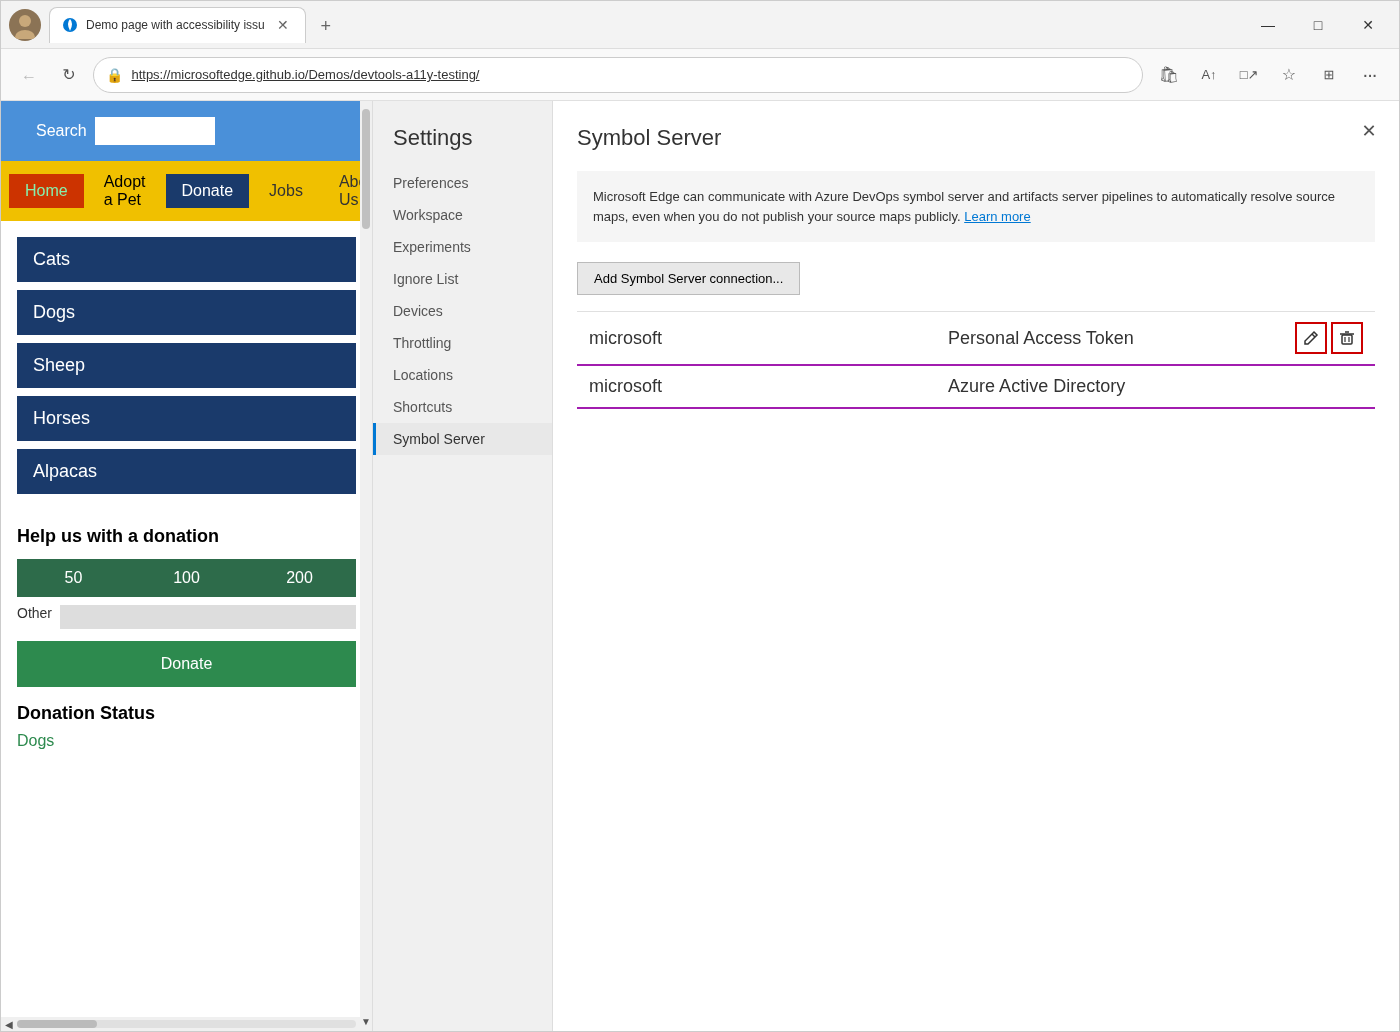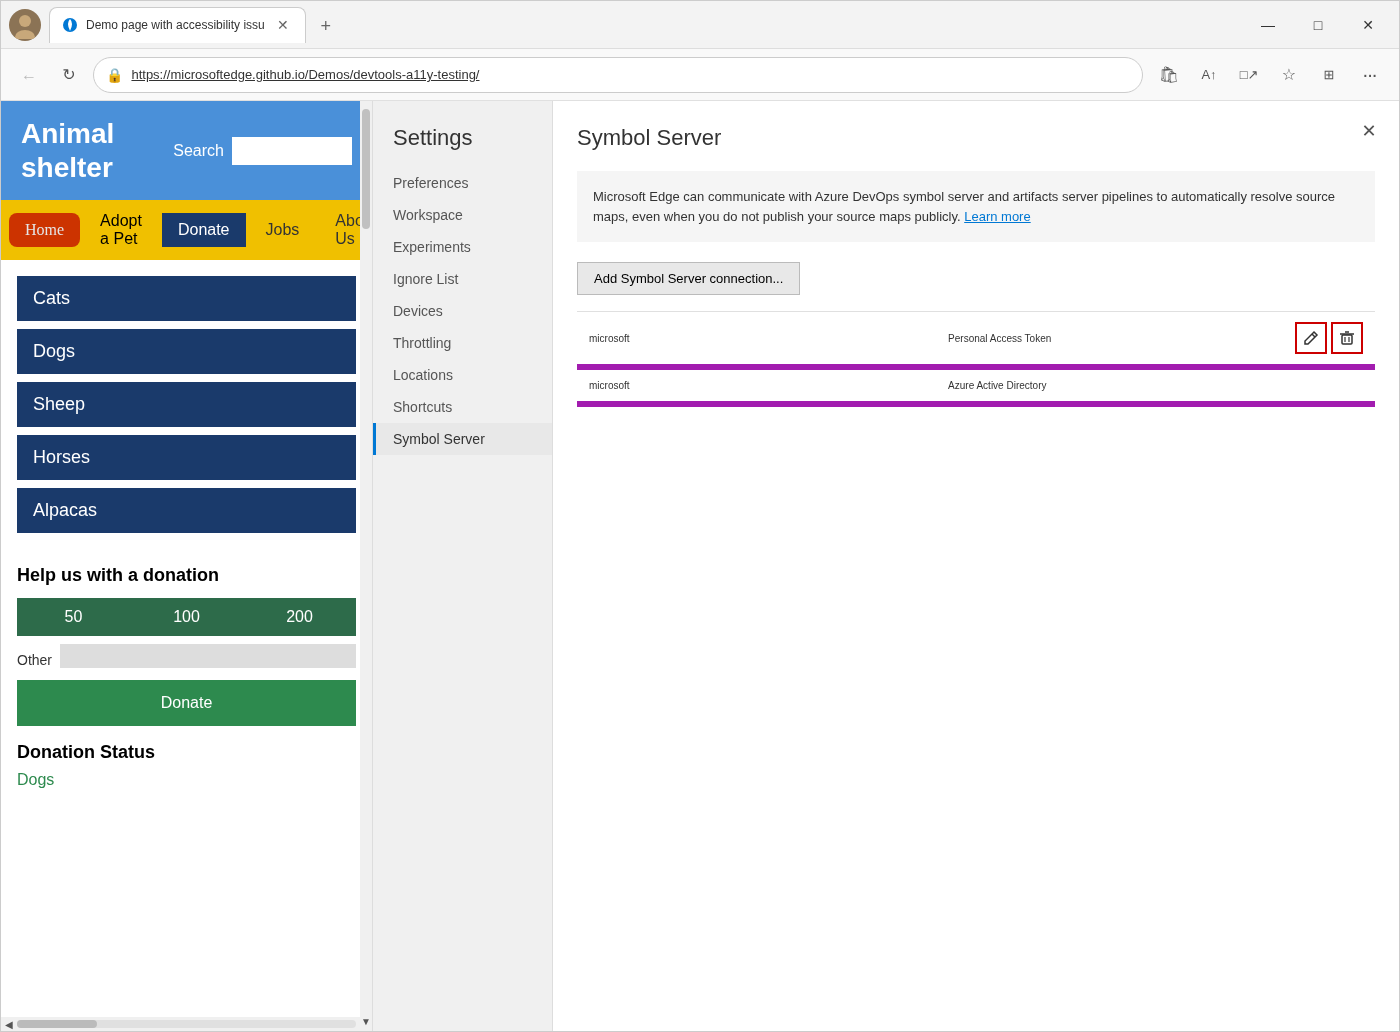--- a/index.html
+++ b/index.html
@@ -44,33 +44,33 @@
     
     .shelter-header { background: #4a90d9; padding: 16px 20px; color: white; display: flex; align-items: center; justify-content: space-between; }
     .shelter-title { font-size: 28px; font-weight: bold; line-height: 1.2; }
     .shelter-search { display: flex; align-items: center; gap: 8px; }
     .shelter-search-label { font-size: 16px; color: white; margin-left: 15px; }
     .shelter-search-input { width: 120px; height: 28px; border: none; background: white; padding: 2px 6px; }
 
     
     .nav-menu { background: #f0c000; display: flex; align-items: center; padding: 4px 8px; gap: 4px; }
     .nav-menu-item { padding: 8px 16px; font-size: 16px; color: #333; cursor: pointer; }
-    .nav-menu-item.active { background: #cc3300; color: #e5e5e5; border-radius: 8px; font-family: Liberation Serif, serif; }
+    .nav-menu-item.active { background: #cc3300; color: #86efac; border-radius: 0; }
     .nav-menu-item.dark { background: #1a3a6b; color: white; }
 
     
     .animal-list { padding: 16px; display: flex; flex-direction: column; gap: 8px; }
     .animal-item { background: #1a3a6b; color: white; padding: 12px 16px; font-size: 18px; cursor: pointer; }
 
     
     .donation-section { padding: 16px; }
     .donation-title { font-size: 18px; font-weight: bold; margin-bottom: 12px; }
     .donation-amounts { display: flex; gap: 0; margin-bottom: 8px; }
     .donation-btn { background: #2d6b4a; color: white; border: none; padding: 10px 20px; cursor: pointer; font-size: 16px; flex: 1; }
-    .donation-other { display: flex; align-items: flex-end; gap: 8px; margin-bottom: 12px; }
+    .donation-other { display: flex; align-items: flex-start; gap: 8px; margin-bottom: 12px; }
     .donation-other-label { font-size: 14px; color: #333; }
     .donation-other-input { flex: 1; height: 24px; background: #ddd; border: none; }
     .donation-submit { background: #2d8a4e; color: white; border: none; padding: 14px; width: 100%; font-size: 16px; cursor: pointer; }
 
     
     .donation-status { padding: 0 16px; }
     .donation-status-title { font-size: 18px; font-weight: bold; margin-bottom: 8px; }
     .donation-status-item { color: #2d8a4e; font-size: 16px; }
 
     
@@ -90,21 +90,21 @@
     .settings-item.active { color: #333; border-left: 3px solid #0078d4; background: #e8e8e8; padding-left: 17px; }
 
     
     .symbol-server-panel { flex: 1; padding: 24px; background: #fff; overflow-y: auto; position: relative; }
     .panel-title { font-size: 22px; font-weight: normal; margin-bottom: 20px; color: #333; }
     .panel-close { position: absolute; top: 16px; right: 16px; cursor: pointer; font-size: 18px; color: #555; width: 28px; height: 28px; display: flex; align-items: center; justify-content: center; }
     .info-box { background: #f5f5f5; padding: 16px; margin-bottom: 20px; font-size: 13px; color: #333; line-height: 1.5; }
     .info-box a { color: #0078d4; text-decoration: underline; cursor: pointer; }
     .add-server-btn { background: #e8e8e8; border: 1px solid #bbb; padding: 8px 16px; font-size: 13px; cursor: pointer; margin-bottom: 16px; }
     .server-table { width: 100%; border-collapse: collapse; }
-    .server-table td { padding: 10px 12px; font-size: 10px; color: #333; border-bottom: 6px solid #a21caf; }
+    .server-table td { padding: 10px 12px; font-size: 18px; color: #333; border-bottom: 2px solid #a21caf; }
     .server-table tr:first-child td { border-top: 1px solid #e0e0e0; }
     .server-table .name-col { width: 45%; }
     .server-table .type-col { flex: 1; }
     .server-table .action-col { width: 80px; text-align: right; }
     .action-buttons { display: flex; gap: 4px; justify-content: flex-end; }
     .action-btn { width: 32px; height: 32px; display: flex; align-items: center; justify-content: center; border: 2px solid #cc0000; cursor: pointer; background: white; color: #333; font-size: 14px; }
   </style>
 </head>
 <body>
 
@@ -157,21 +157,20 @@
   <div class="main-content">
 
     <div class="webpage">
 
       <div class="scroll-track">
         <div class="scroll-thumb"></div>
         <div style="margin-top: auto; margin-bottom: 4px; font-size: 10px; color:#555; cursor:pointer;">▼</div>
       </div>
 
       <div class="shelter-header">
-        <div class="shelter-title">Animal shelter</div>
         <div class="shelter-search">
           <span class="shelter-search-label">Search</span>
           <input class="shelter-search-input" type="text" style="">
         </div>
       </div>
 
       <div class="nav-menu">
         <div class="nav-menu-item active">Home</div>
         <div class="nav-menu-item" style="color:#000000;">Adopt a Pet</div>
         <div class="nav-menu-item dark">Donate</div>

